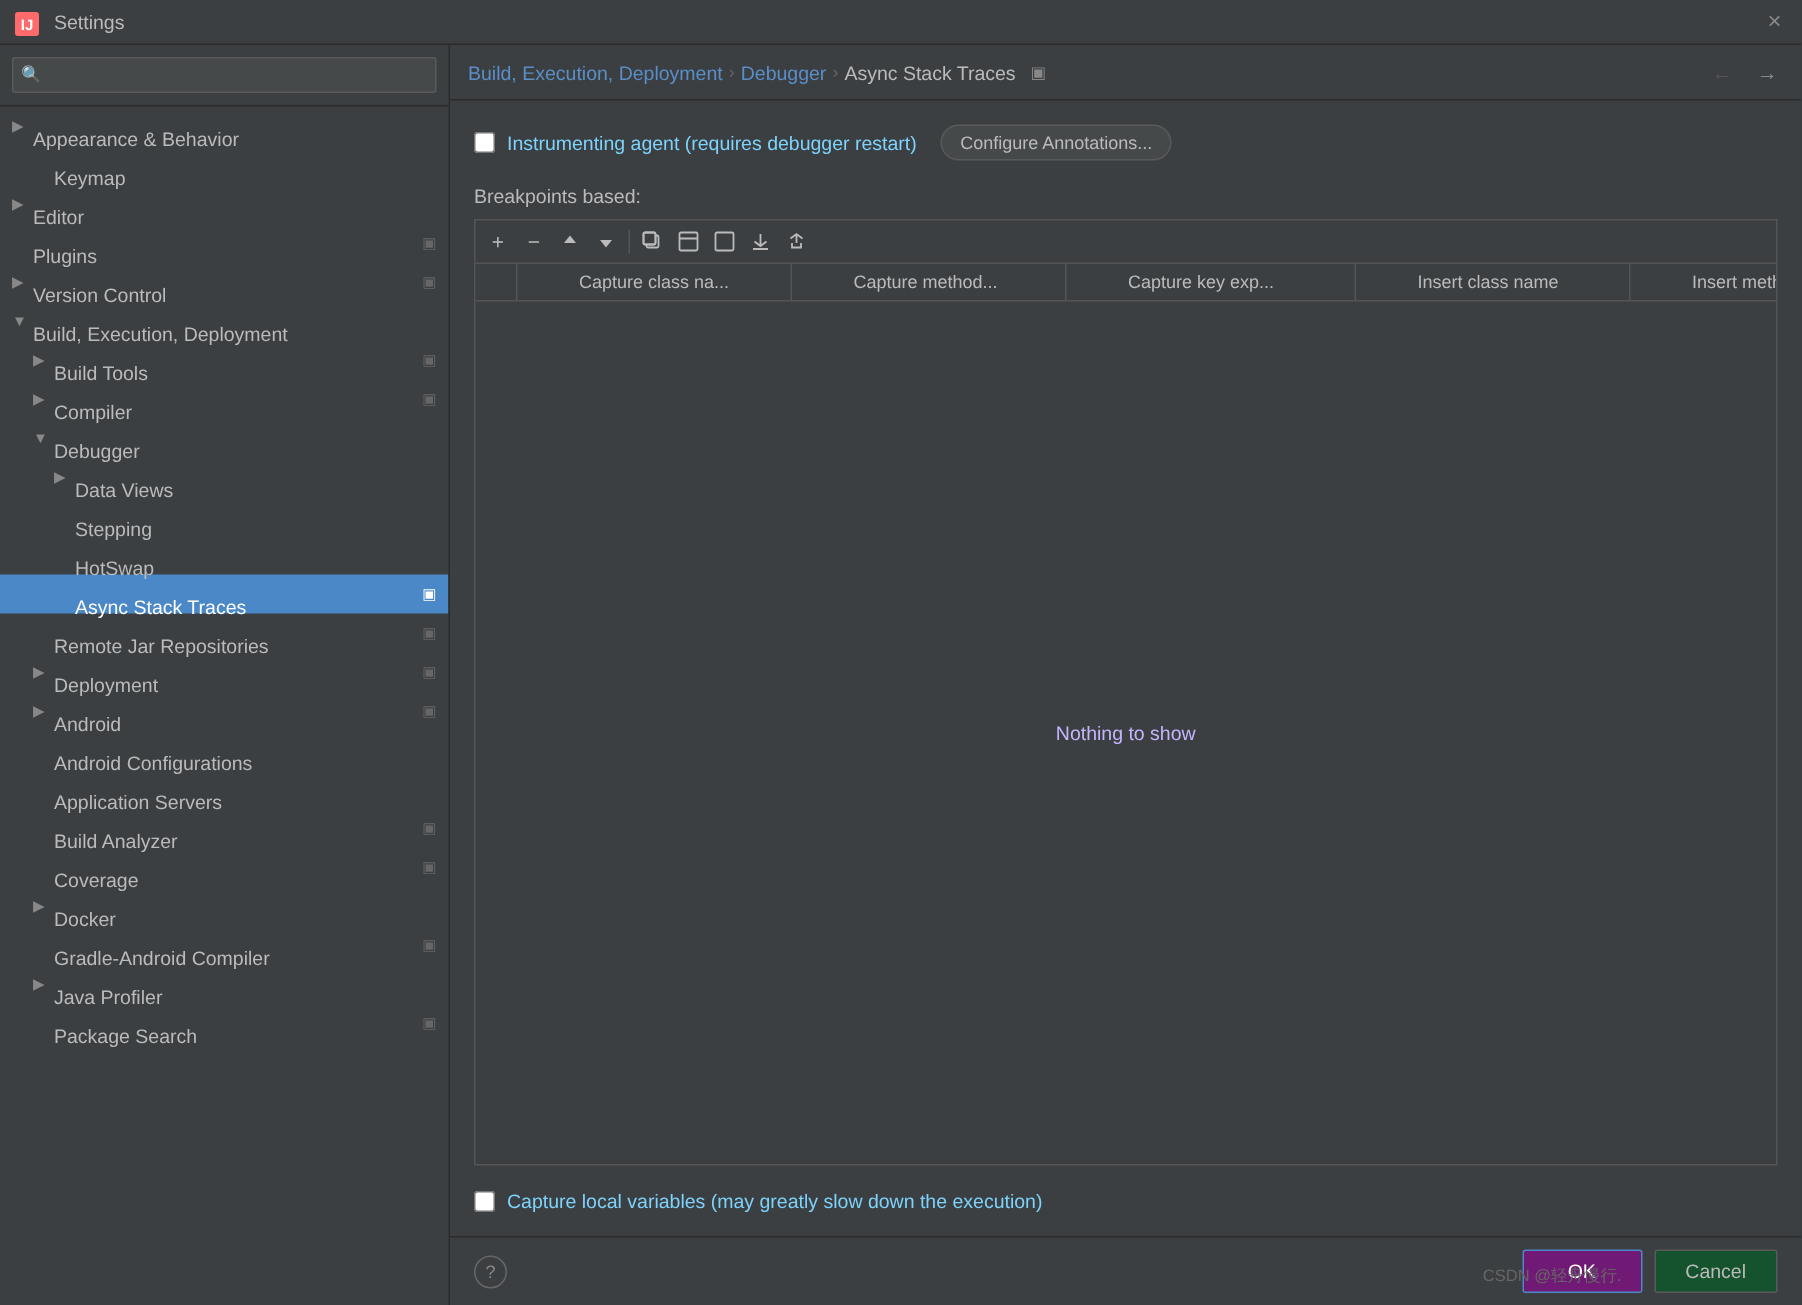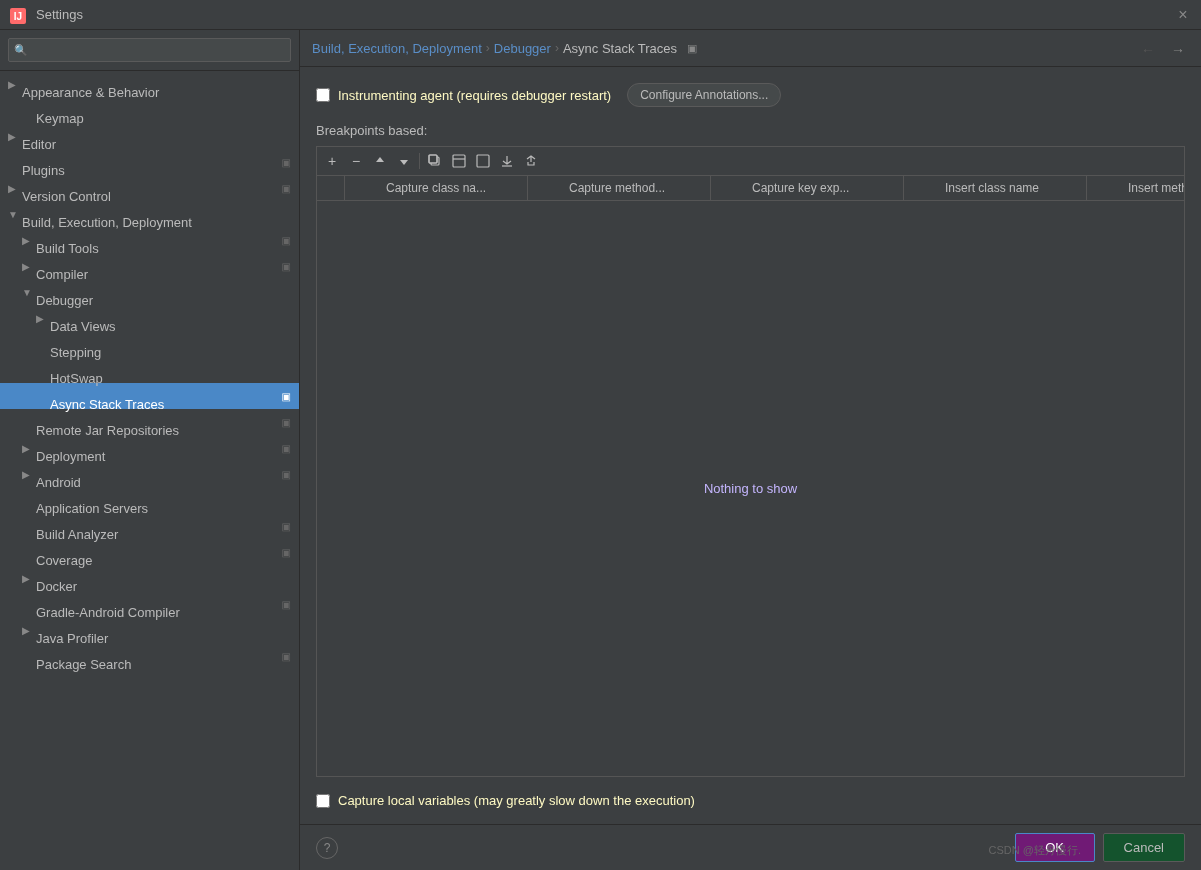--- a/index.html
+++ b/index.html
@@ -211,21 +211,21 @@
       margin-bottom: 16px;
     }
     .checkbox-input {
       width: 14px;
       height: 14px;
       cursor: pointer;
       accent-color: #4a88c7;
       flex-shrink: 0;
     }
     .checkbox-label {
-      color: #fef9c3;
+      color: #7dd3fc;
       font-size: 13px;
     }
     .configure-btn {
       background: #45494a;
       border: 1px solid #5a5a5a;
       color: #bbbbbb;
       padding: 4px 12px;
       cursor: pointer;
       font-size: 12px;
       border-radius: 12px;
@@ -463,20 +463,24 @@
           </div>
           <div class="tree-item indent-1 ">
             <span class="tree-arrow">▶</span>
             <span class="tree-label">Deployment</span>
             <span class="settings-icon">▣</span>
           </div>
           <div class="tree-item indent-1 ">
             <span class="tree-arrow">▶</span>
             <span class="tree-label">Android</span>
             <span class="settings-icon">▣</span>
+          </div>
+          <div class="tree-item indent-1 ">
+            <span class="tree-arrow"></span>
+            <span class="tree-label">Android Configurations</span>
           </div>
           <div class="tree-item indent-1 ">
             <span class="tree-arrow"></span>
             <span class="tree-label">Application Servers</span>
           </div>
           <div class="tree-item indent-1 ">
             <span class="tree-arrow"></span>
             <span class="tree-label">Build Analyzer</span>
             <span class="settings-icon">▣</span>
           </div>

